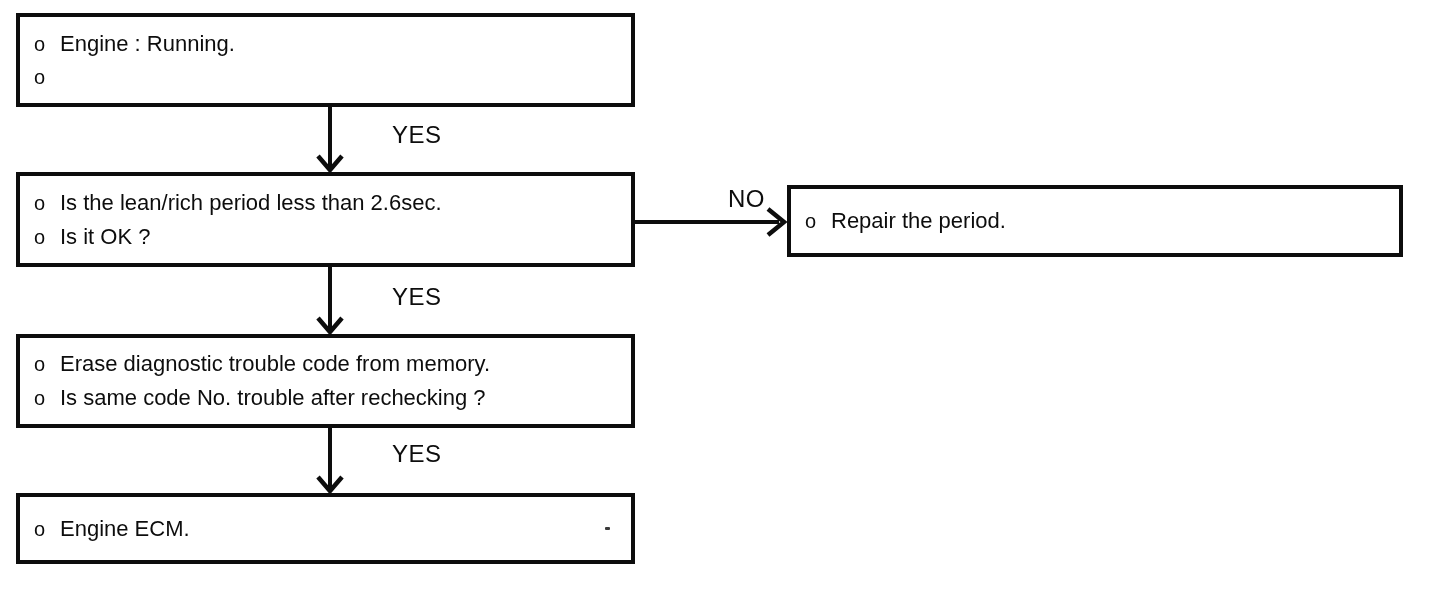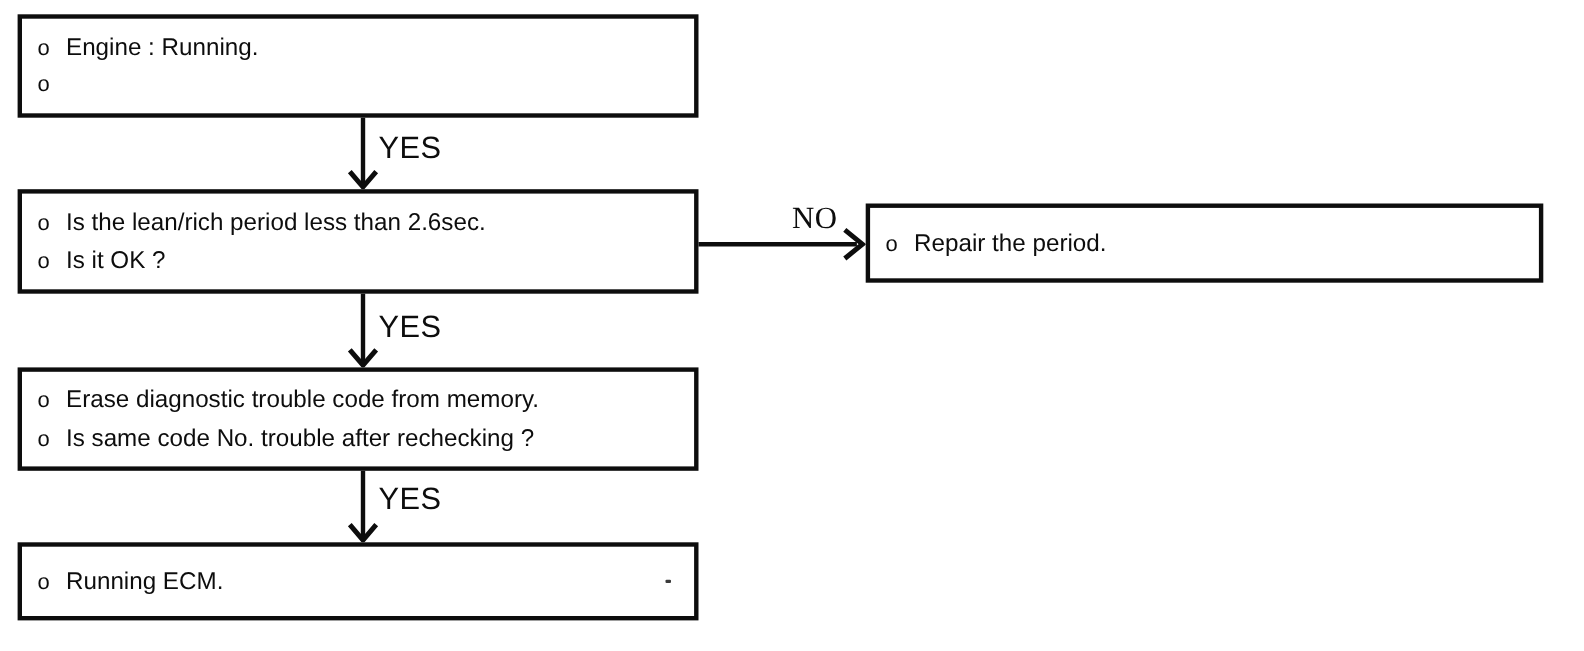--- a/index.html
+++ b/index.html
@@ -52,27 +52,28 @@
     white-space: nowrap;
   }
   .bullet {
     display: inline-block;
     width: 26px;
     flex: 0 0 26px;
     font-size: 20px;
   }
   .edge-label {
     position: absolute;
-    font-size: 28px;
+    font-size: 24px;
     line-height: 26px;
     letter-spacing: 0.5px;
     white-space: nowrap;
+    margin-left: 48px;
   }
   .lbl-yes-1 { left: 344px; top: 122px; }
-  .lbl-no    { left: 720px; top: 186px; font-family: Liberation Serif, serif; }
+  .lbl-no    { left: 680px; top: 186px; }
   .lbl-yes-2 { left: 344px; top: 284px; }
   .lbl-yes-3 { left: 344px; top: 441px; }
   .speck {
     position: absolute;
     left: 605px;
     top: 527px;
     width: 5px;
     height: 3px;
     background: #3a3a3a;
     border-radius: 1px;
@@ -137,21 +138,21 @@
     </div>
     <div class="nline">
       <span class="bullet">o</span>
       <span>Is same code No. trouble after rechecking ?</span>
     </div>
   </div>
 
   <div class="node node-replace">
     <div class="nline">
       <span class="bullet">o</span>
-      <span>Running ECM.</span>
+      <span>Engine ECM.</span>
     </div>
   </div>
 
   <div class="edge-label lbl-yes-1">YES</div>
   <div class="edge-label lbl-no">NO</div>
   <div class="edge-label lbl-yes-2">YES</div>
   <div class="edge-label lbl-yes-3">YES</div>
 
   <div class="speck"></div>
 

